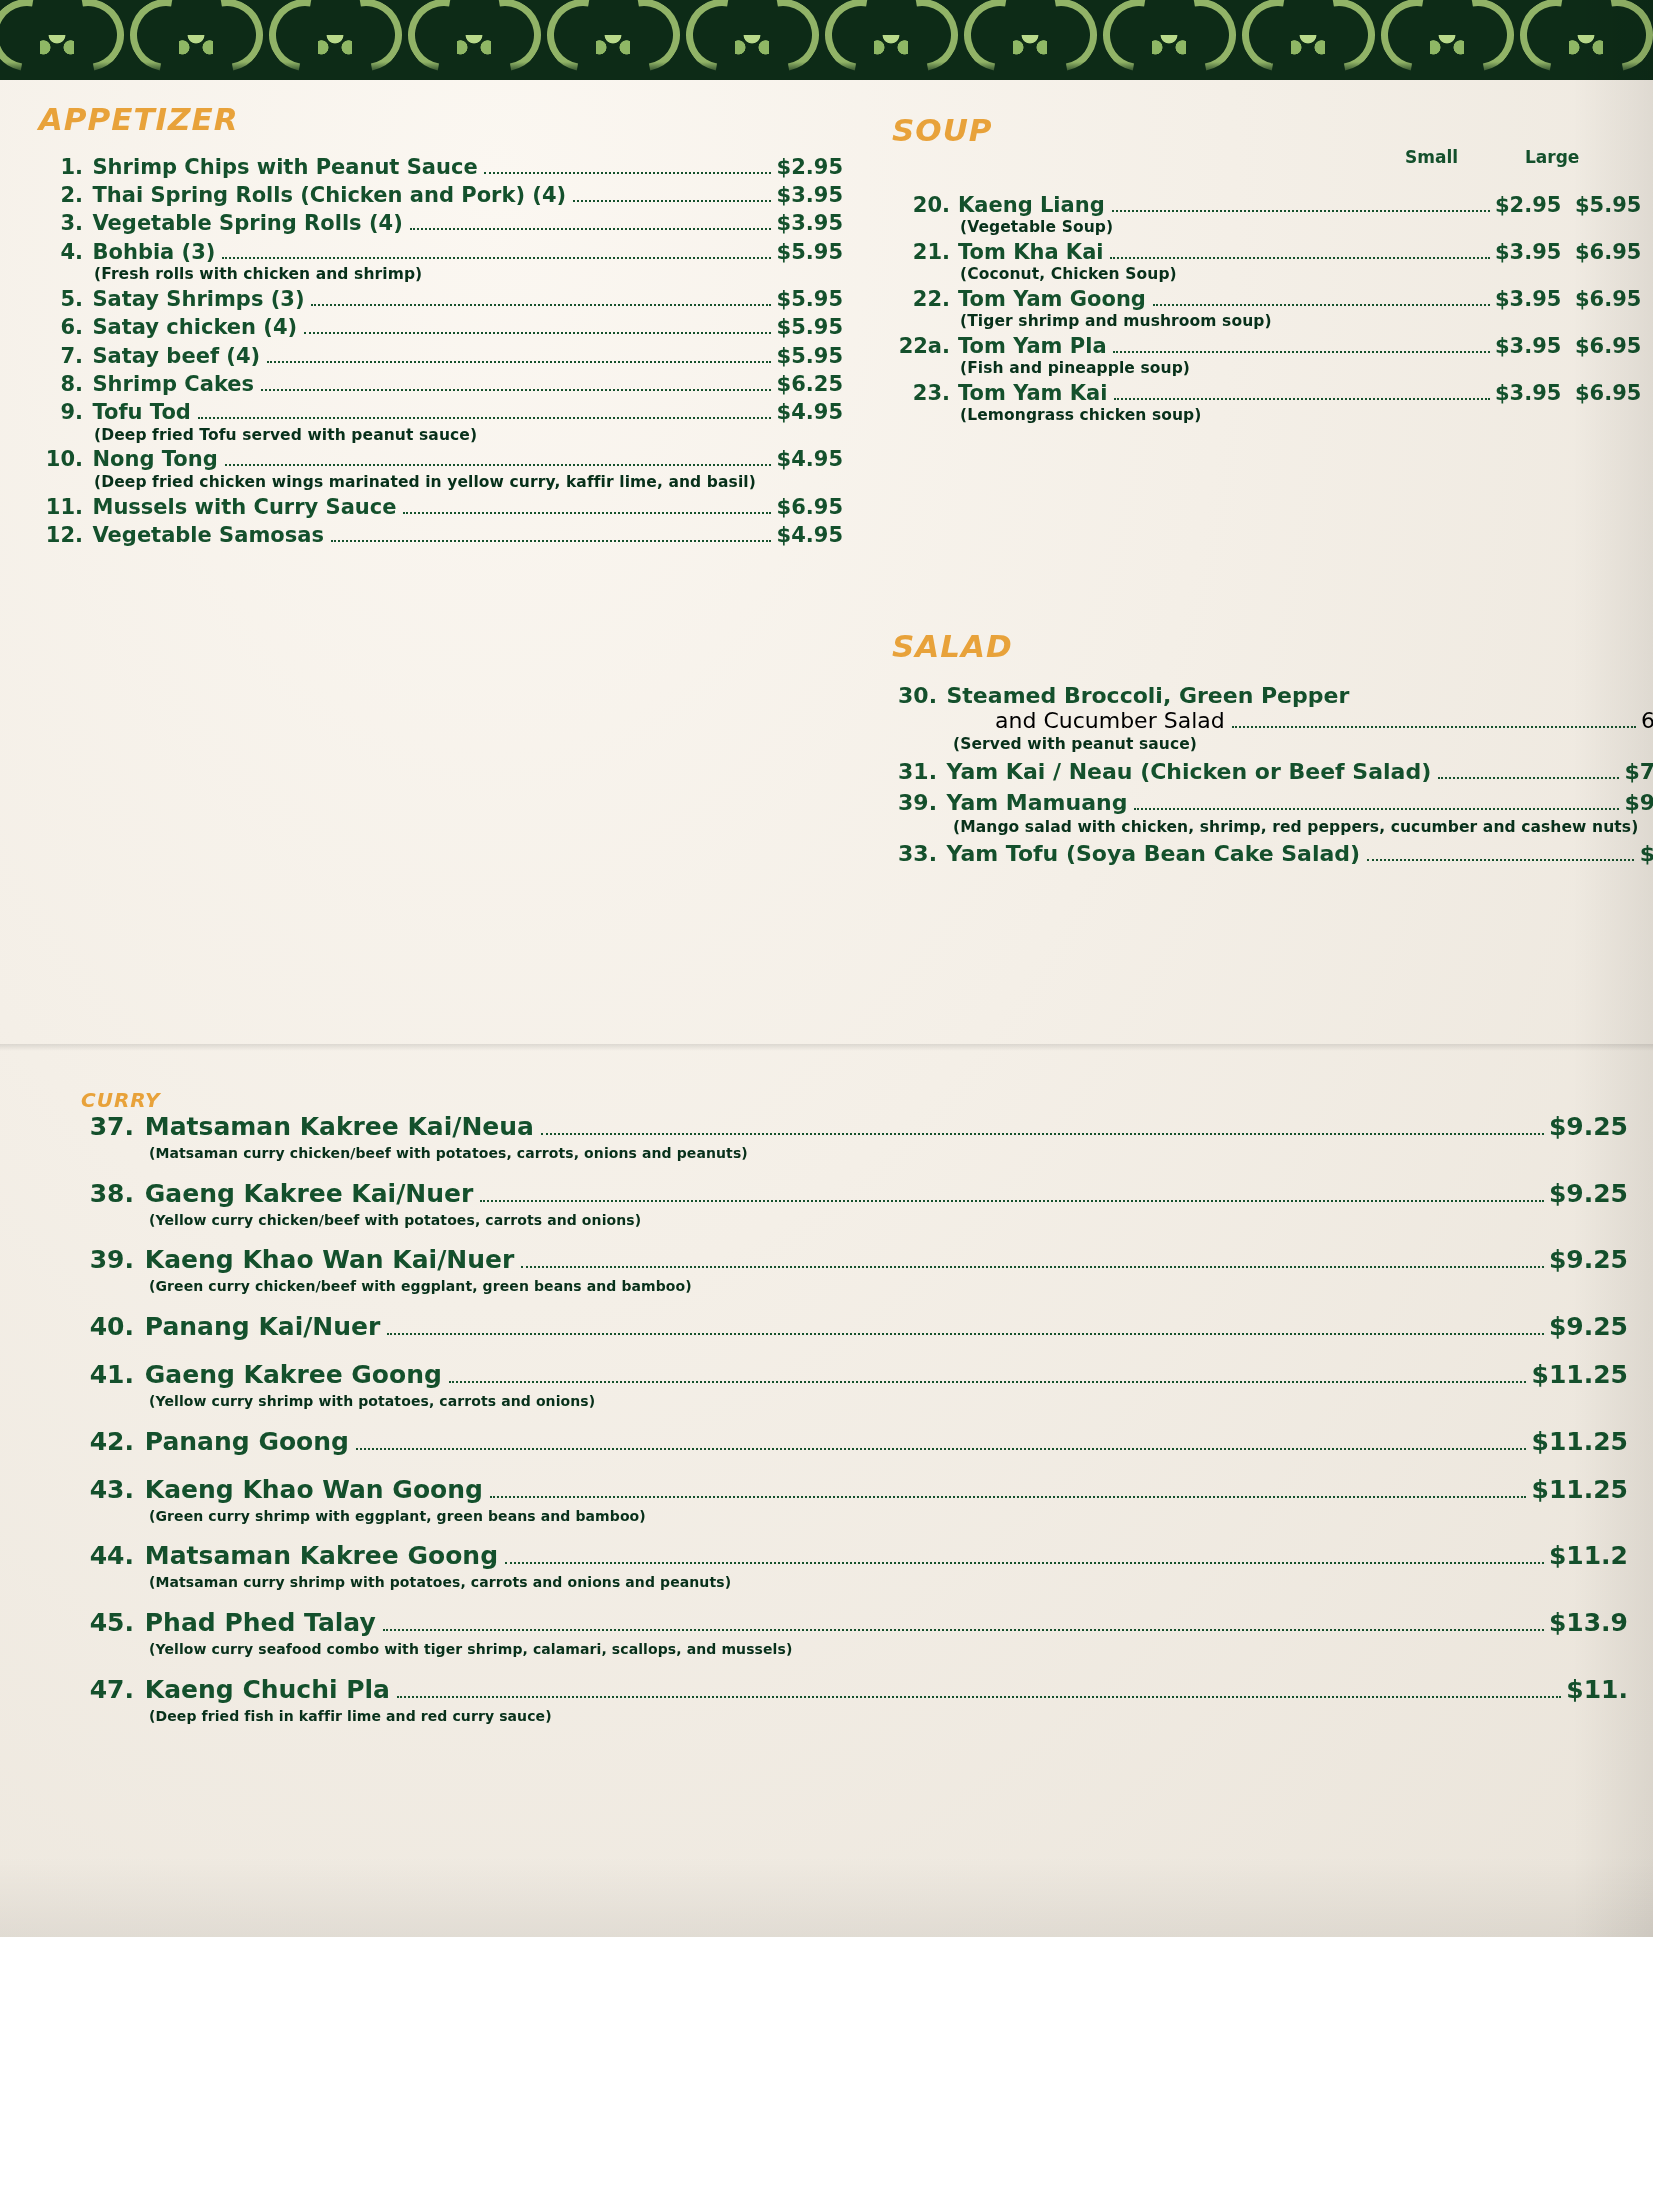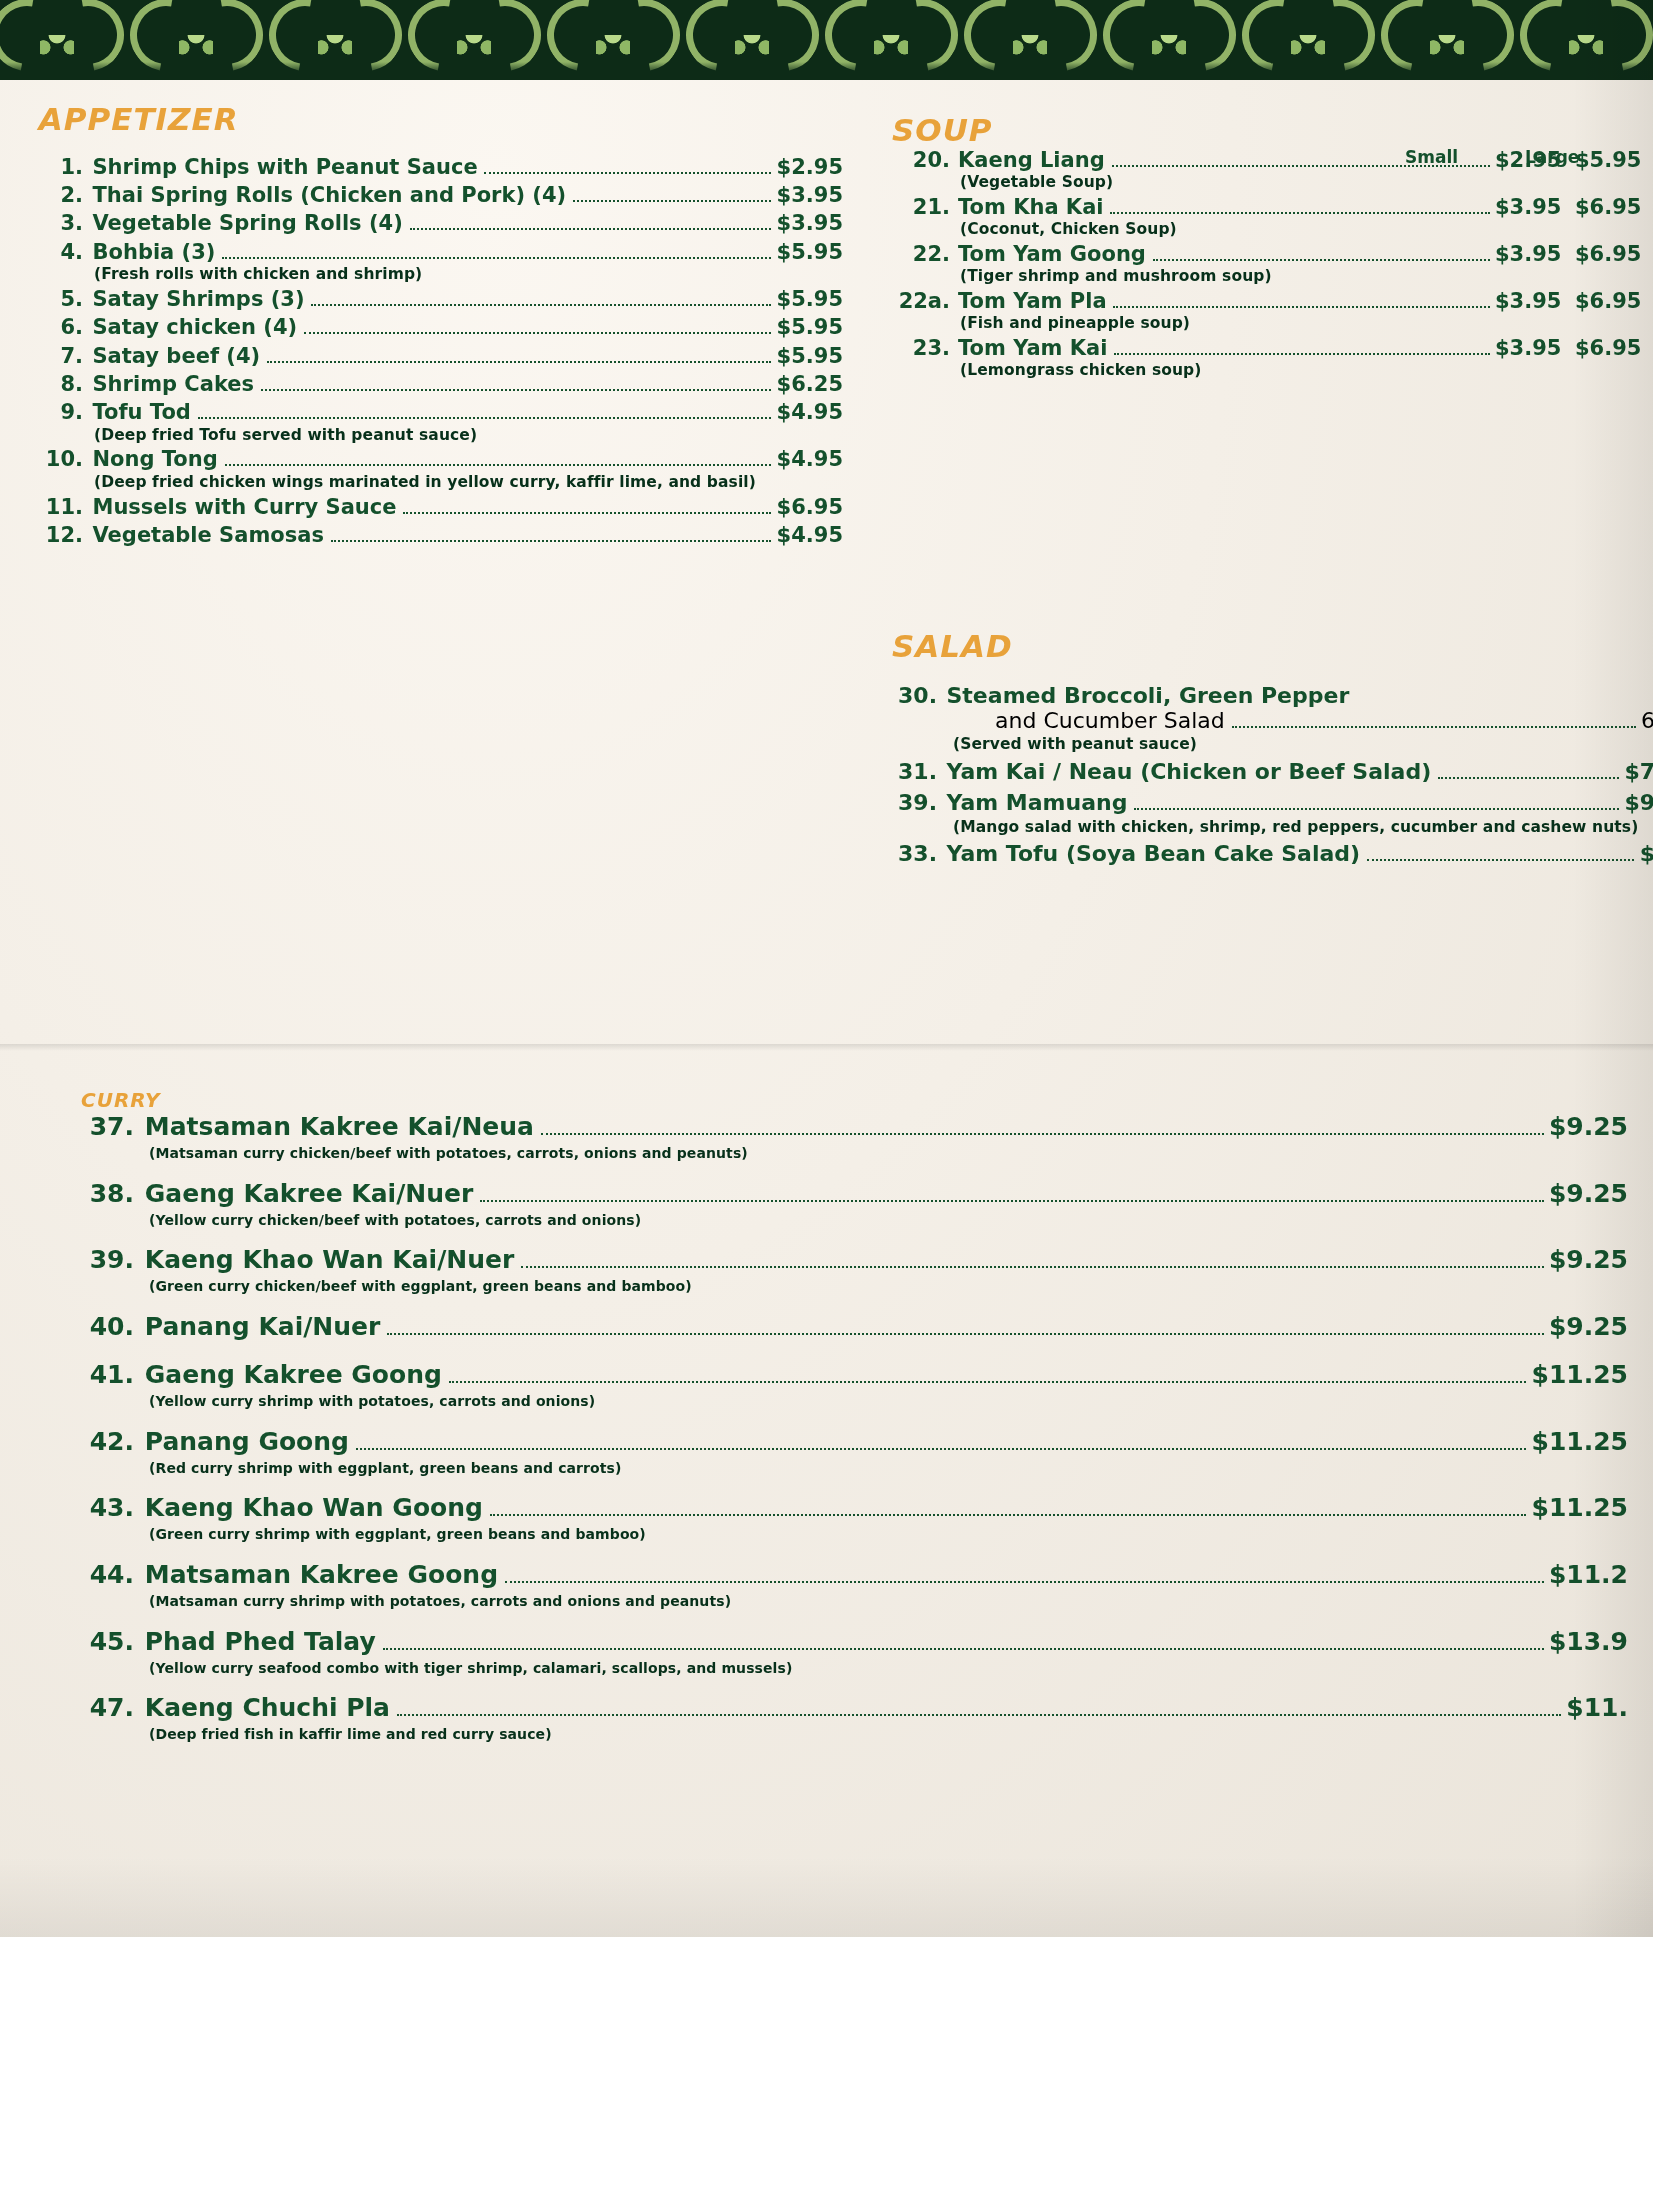--- a/index.html
+++ b/index.html
@@ -154,21 +154,21 @@
     position: absolute;
     top: 35px;
     left: 513px;
     width: 230px;
     display: flex;
     color: #14502c;
     font-weight: bold;
     font-size: 17px;
   }
   .soup-headings .h-small { width: 120px; }
-  #soup .list { }
+  #soup .list { margin-top: 45px; }
   #soup .item { margin-bottom: 4px; }
   #soup .item-row { font-size: 21px; }
   #soup .num { width: 58px; margin-right: 8px; }
   #soup .price { width: 80px; text-align: left; }
   #soup .price2 { width: 74px; text-align: left; }
   #soup .desc { margin: 0 0 1.4px 68px; }
 
   #salad {
     position: absolute;
     left: 892px;
@@ -565,21 +565,20 @@
         <div class="desc">(Yellow curry shrimp with potatoes, carrots and onions)</div>
       </div>
 
       <div class="item">
         <div class="item-row">
           <span class="num">42.</span>
           <span class="name">Panang Goong</span>
           <span class="dots"></span>
           <span class="price">$11.25</span>
         </div>
-        <div class="desc">(Red curry shrimp with eggplant, green beans and carrots)</div>
       </div>
 
       <div class="item">
         <div class="item-row">
           <span class="num">43.</span>
           <span class="name">Kaeng Khao Wan Goong</span>
           <span class="dots"></span>
           <span class="price">$11.25</span>
         </div>
         <div class="desc">(Green curry shrimp with eggplant, green beans and bamboo)</div>

